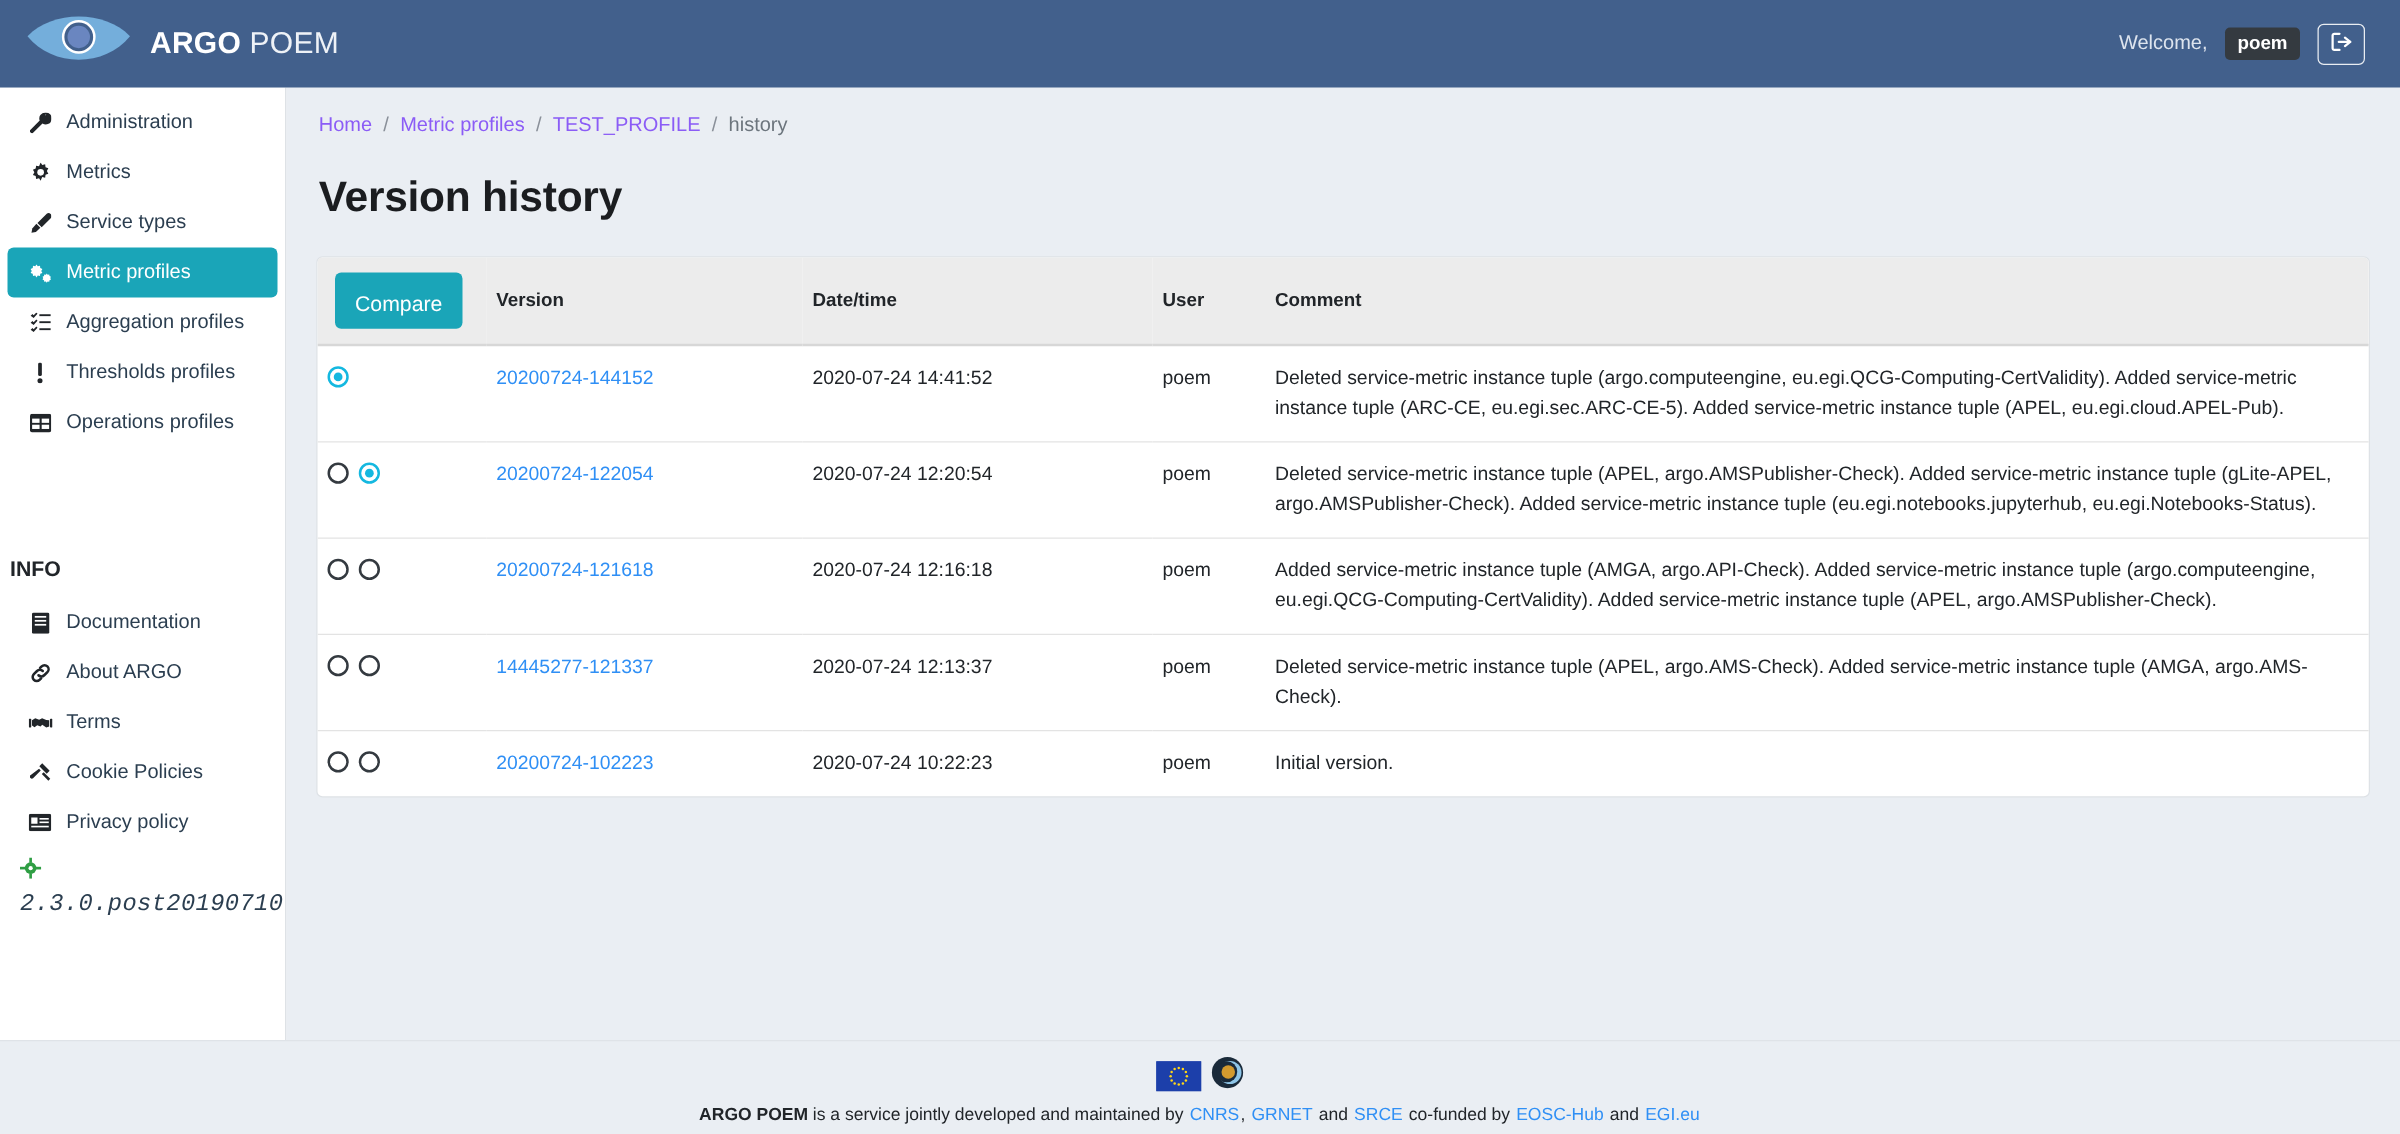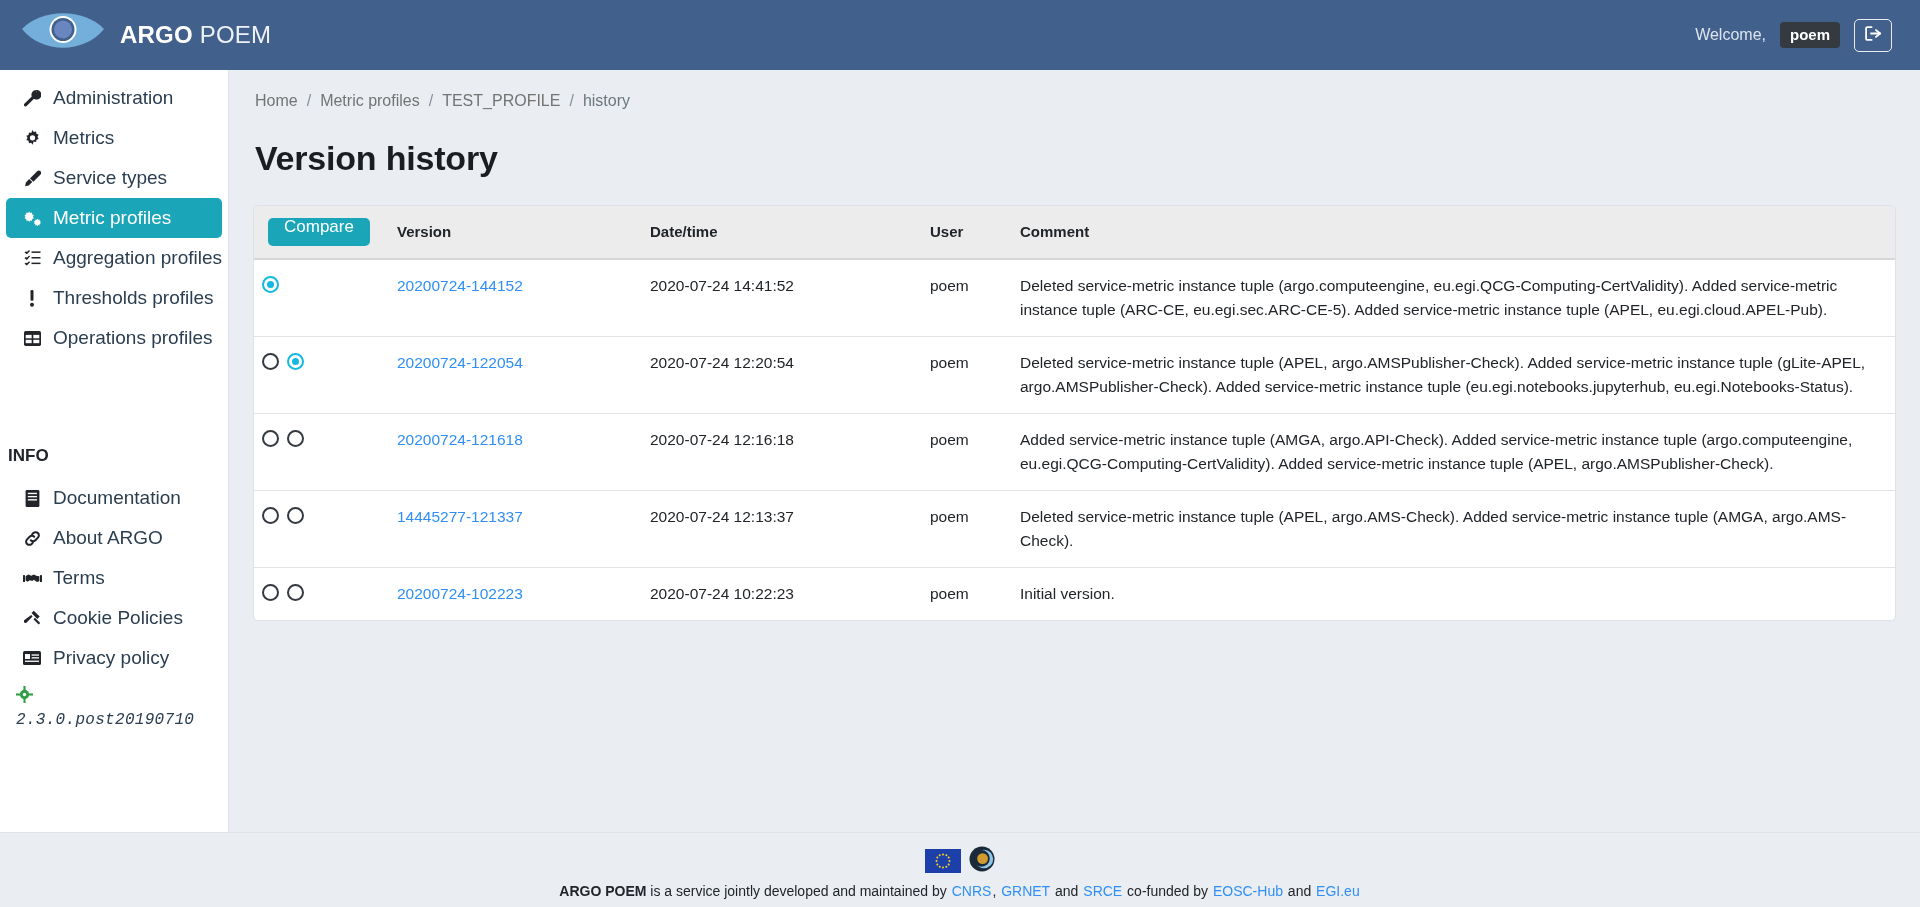--- a/index.html
+++ b/index.html
@@ -101,21 +101,21 @@
   }
   .side-item {
     display: flex;
     align-items: center;
     gap: 11px;
     height: 40px;
     padding: 0 12px 0 16px;
     margin: 0 6px;
     border-radius: 5px;
     color: #2b3e50;
-    font-size: 19px;
+    font-size: 16px;
     cursor: pointer;
     white-space: nowrap;
   }
   .side-item .ico {
     width: 20px; height: 18px;
     display: flex; align-items: center; justify-content: center;
     flex: 0 0 20px;
     color: #212529;
   }
   .side-item.active {
@@ -130,21 +130,21 @@
     color: #212529;
     padding: 0 8px;
     margin: 88px 0 12px;
   }
   .version-wrap {
     padding: 8px 16px 0 16px;
   }
   .version-text {
     font-family: "Liberation Mono", monospace;
     font-style: italic;
-    font-size: 16px;
+    font-size: 19px;
     color: #2b3e50;
     margin-top: 4px;
     letter-spacing: .3px;
   }
 
   
   .main {
     flex: 1 1 auto;
     min-width: 0;
     padding: 0 24px 0 24px;
@@ -152,21 +152,21 @@
   }
   .breadcrumb {
     display: flex;
     align-items: center;
     gap: 9px;
     font-size: 16px;
     padding: 22px 0 0 0;
     margin-left: 2px;
   }
   .breadcrumb a {
-    color: #737373;
+    color: #8b5cf6;
     text-decoration: none;
     cursor: pointer;
   }
   .breadcrumb .sep { color: #8a9099; }
   .breadcrumb .current { color: #6c757d; }
 
   .page-title {
     font-size: 34px;
     font-weight: bold;
     color: #1b1d20;
@@ -201,21 +201,21 @@
   th.col-version { width: 253px; }
   th.col-date    { width: 280px; margin-left: 16px; }
   th.col-user    { width: 90px; }
 
   .compare-btn {
     background: #1aa5b8;
     color: #fff;
     border: none;
     border-radius: 5px;
     font-size: 17px;
-    padding: 0 16px 9px;
+    padding: 17px 16px 9px;
     cursor: pointer;
     font-family: inherit;
     line-height: 1.1;
   }
 
   table.history tbody td {
     padding: 14px 8px;
     font-size: 15.5px;
     color: #212529;
     vertical-align: top;

